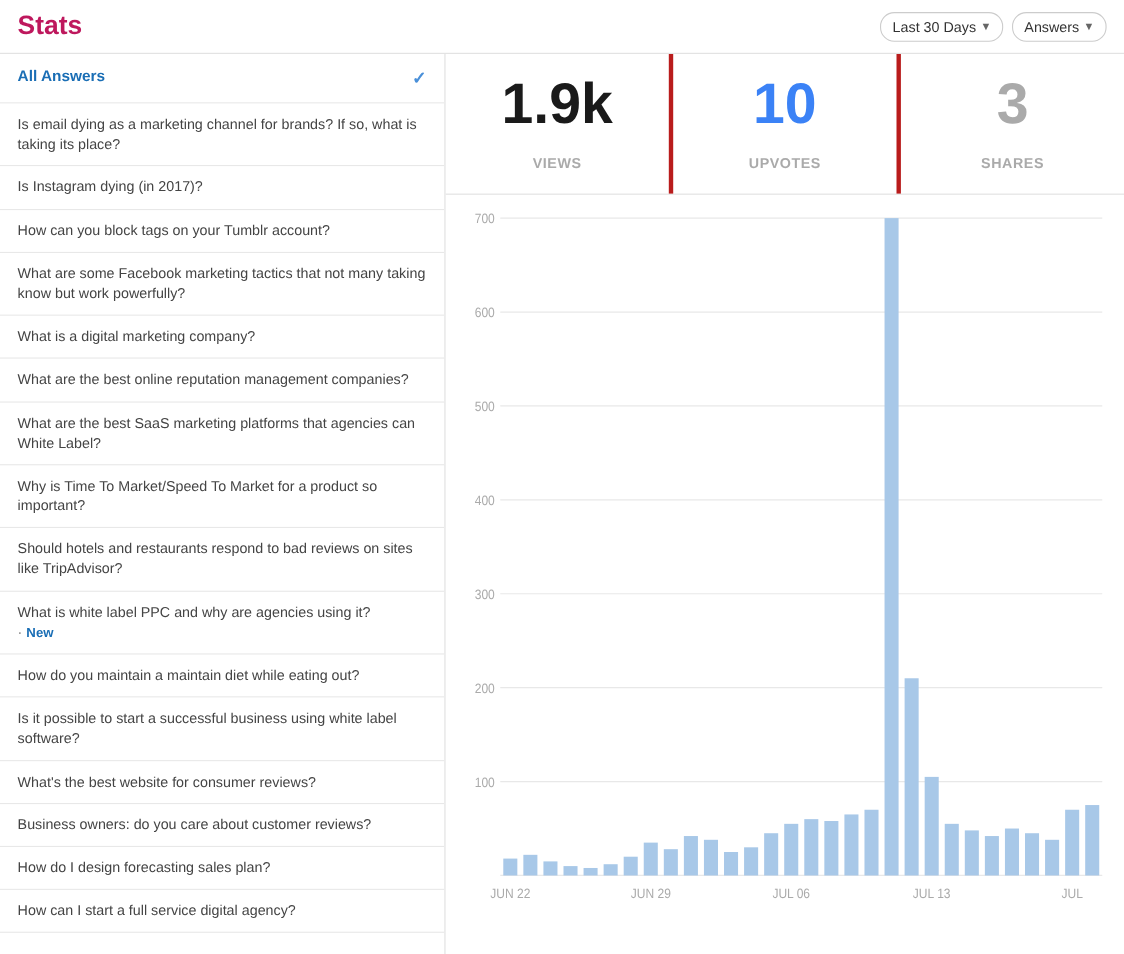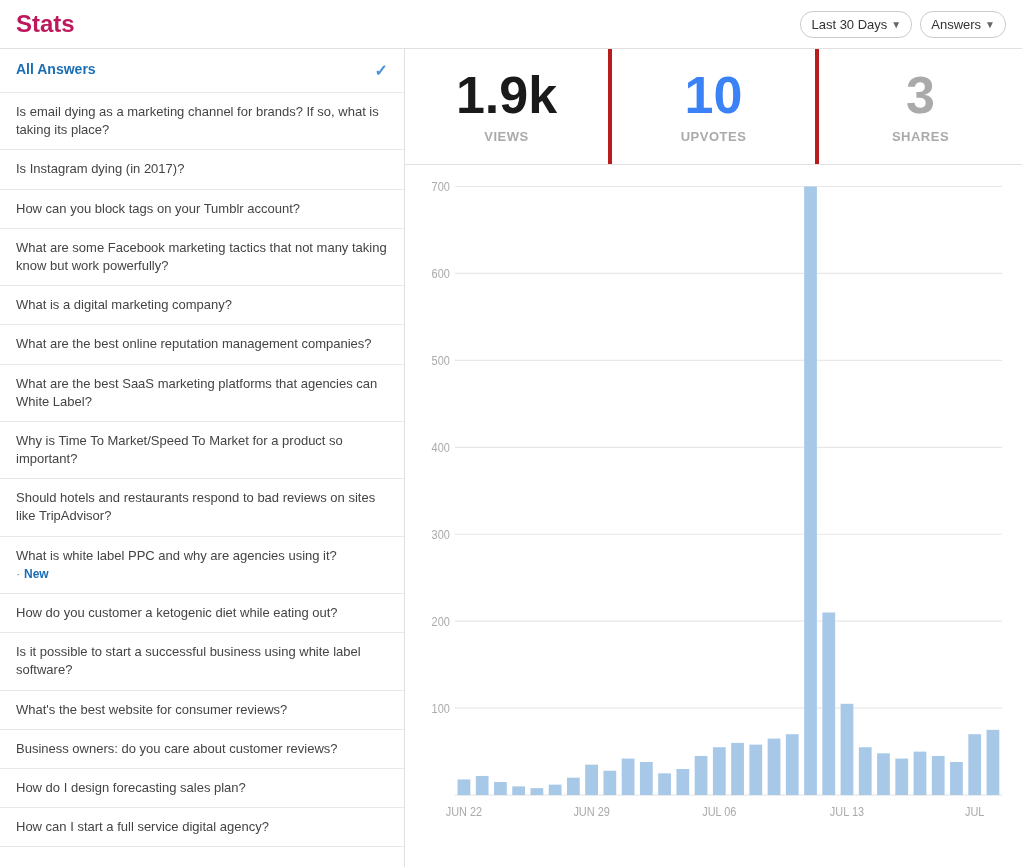--- a/index.html
+++ b/index.html
@@ -30,21 +30,21 @@
     .answer-item .dot { color: #888; }
 
     
     .content-area { flex: 1; display: flex; flex-direction: column; overflow: hidden; }
 
     
     .stats-row { display: flex; border-bottom: 1px solid #e0e0e0; }
     .stat-box { flex: 1; display: flex; flex-direction: column; align-items: center; justify-content: center; padding: 20px 10px; border-right: 4px solid #b91c1c; }
     .stat-box:last-child { border-right: none; }
     .stat-value { font-size: 52px; font-weight: bold; color: #1a1a1a; line-height: 1; }
-    .stat-label { font-size: 13px; color: #aaa; font-weight: 600; letter-spacing: 0.5px; margin-top: 8px; }
+    .stat-label { font-size: 13px; color: #aaa; font-weight: 600; letter-spacing: 0.5px; margin-top: 20px; }
 
     
     .chart-area { flex: 1; padding: 10px 10px 30px 10px; position: relative; overflow: hidden; }
     .chart-svg { width: 100%; height: 100%; }
 
     .y-axis-label { font-size: 11px; fill: #aaa; }
     .x-axis-label { font-size: 11px; fill: #aaa; }
     .grid-line { stroke: #e8e8e8; stroke-width: 1; }
     .bar { fill: #a8c8e8; }
   </style>
@@ -78,21 +78,21 @@
           <div class="answer-item">Is email dying as a marketing channel for brands? If so, what is taking its place?</div>
           <div class="answer-item">Is Instagram dying (in 2017)?</div>
           <div class="answer-item">How can you block tags on your Tumblr account?</div>
           <div class="answer-item">What are some Facebook marketing tactics that not many taking know but work powerfully?</div>
           <div class="answer-item">What is a digital marketing company?</div>
           <div class="answer-item">What are the best online reputation management companies?</div>
           <div class="answer-item">What are the best SaaS marketing platforms that agencies can White Label?</div>
           <div class="answer-item">Why is Time To Market/Speed To Market for a product so important?</div>
           <div class="answer-item">Should hotels and restaurants respond to bad reviews on sites like TripAdvisor?</div>
           <div class="answer-item">What is white label PPC and why are agencies using it?<br><span class="dot">·</span> <span class="new-badge">New</span></div>
-          <div class="answer-item">How do you customer a ketogenic diet while eating out?</div>
+          <div class="answer-item">How do you maintain a maintain diet while eating out?</div>
           <div class="answer-item">Is it possible to start a successful business using white label software?</div>
           <div class="answer-item">What's the best website for consumer reviews?</div>
           <div class="answer-item">Business owners: do you care about customer reviews?</div>
           <div class="answer-item">How do I design forecasting sales plan?</div>
           <div class="answer-item">How can I start a full service digital agency?</div>
         </div>
     </div>
 
     <div class="content-area">
 

